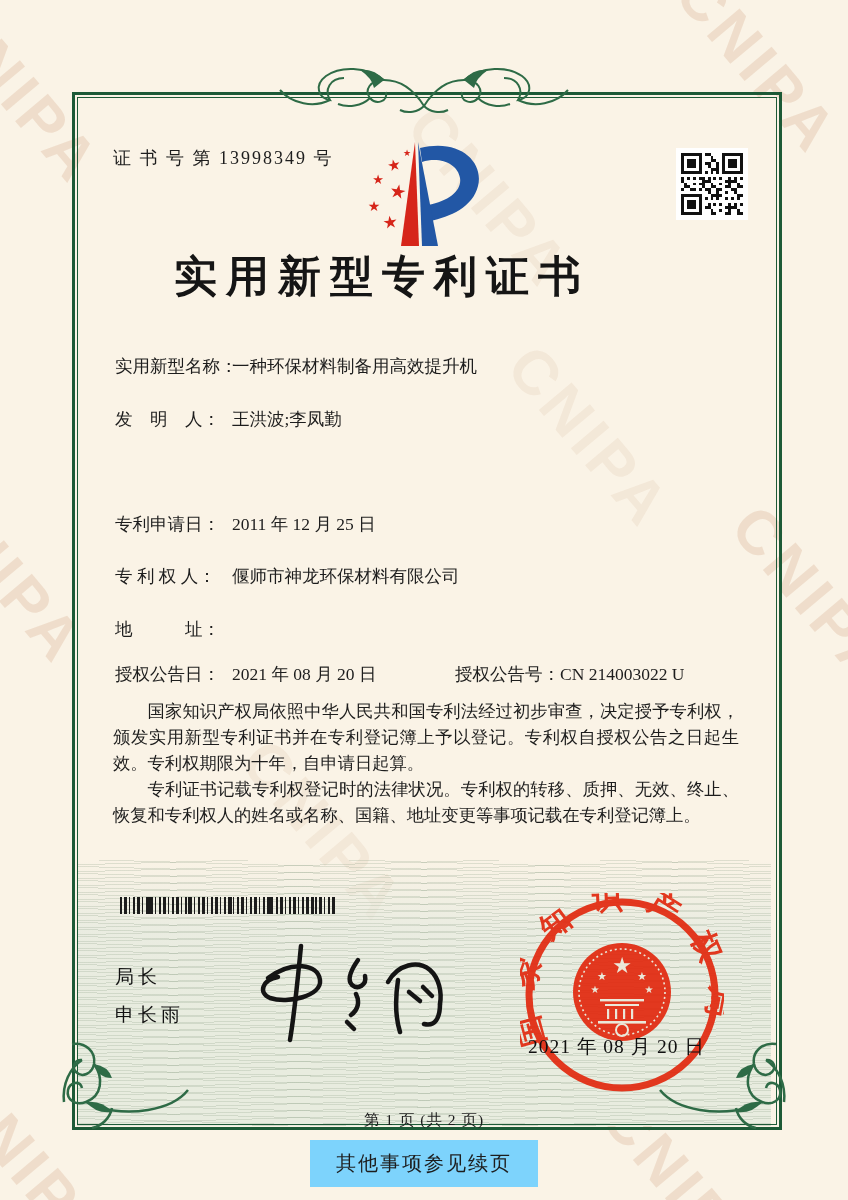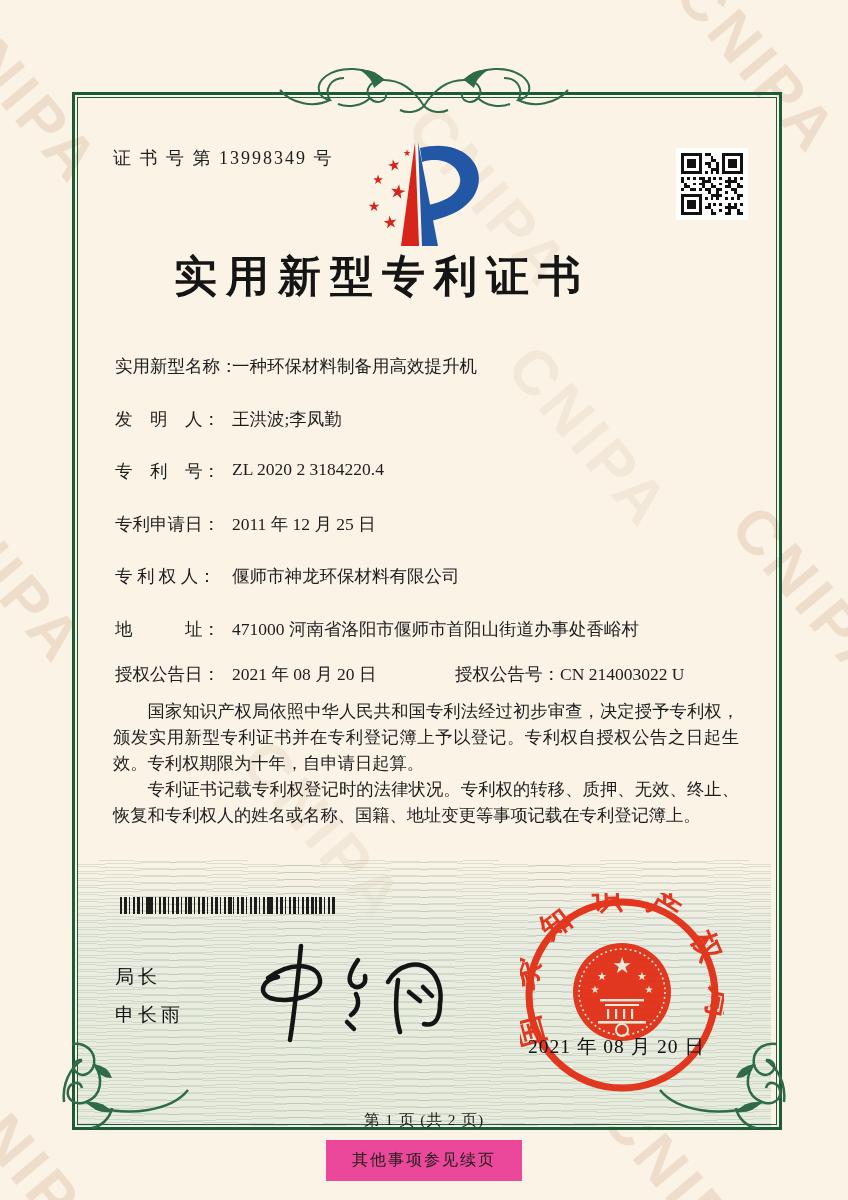--- a/index.html
+++ b/index.html
@@ -53,22 +53,22 @@
       repeating-linear-gradient(90deg,#1c1c1c 0 2px,rgba(0,0,0,0) 2px 4px,#1c1c1c 4px 7px,rgba(0,0,0,0) 7px 9px,#1c1c1c 9px 10px,rgba(0,0,0,0) 10px 13px),
       repeating-linear-gradient(90deg,rgba(0,0,0,0) 0 27px,#1c1c1c 27px 30px,rgba(0,0,0,0) 30px 41px);}
   .signer{position:absolute;left:115px;font-size:19px;letter-spacing:4px;z-index:6;
           font-family:"Liberation Sans","DejaVu Sans",sans-serif;color:#111;}
   .signature{position:absolute;left:246px;top:940px;z-index:6;}
   .seal{position:absolute;left:520px;top:893px;z-index:6;}
   .seal-date{position:absolute;left:528px;top:1033px;font-size:19.5px;letter-spacing:1px;
              color:#101010;z-index:7;white-space:nowrap;}
   .page-info{position:absolute;left:0;top:1094px;width:848px;text-align:center;
              font-size:15.5px;letter-spacing:1px;z-index:6;margin-top:16px;}
-  .note{position:absolute;left:50%;transform:translateX(-50%);top:1140px;background:#ec4899;
-        padding:10px 26px;font-size:16px;letter-spacing:2px;z-index:6;white-space:nowrap;}
+  .note{position:absolute;left:50%;transform:translateX(-50%);top:1140px;background:#7dd3fc;
+        padding:10px 26px;font-size:20px;letter-spacing:2px;z-index:6;white-space:nowrap;}
 </style>
 </head>
 <body>
 
 <div class="page">
 
   <span class="wm" style="left:-22px;top:-12px;">CNIPA</span>
   <span class="wm faint" style="left:448px;top:92px;">CNIPA</span>
   <span class="wm" style="left:716px;top:-42px;">CNIPA</span>
   <span class="wm faint" style="left:548px;top:332px;">CNIPA</span>
@@ -581,35 +581,30 @@
   <div class="title">实用新型专利证书</div>
 
   <div class="row" style="top:407px">
     <span class="lbl">发　明　人：</span>
     <span class="val">王洪波;李凤勤</span>
   </div>
   <div class="row" style="top:354px">
     <span class="lbl">实用新型名称：</span>
     <span class="val">一种环保材料制备用高效提升机</span>
   </div>
-  <div class="row" style="top:459px">
-    <span class="lbl">专　利　号：</span>
-    <span class="val">ZL 2020 2 3184220.4</span>
-  </div>
   <div class="row" style="top:512px">
     <span class="lbl">专利申请日：</span>
     <span class="val">2011 年 12 月 25 日</span>
   </div>
   <div class="row" style="top:564px">
     <span class="lbl">专 利 权 人：</span>
     <span class="val">偃师市神龙环保材料有限公司</span>
   </div>
   <div class="row" style="top:617px">
     <span class="lbl">地　　　址：</span>
-    <span class="val">471000 河南省洛阳市偃师市首阳山街道办事处香峪村</span>
   </div>
 
   <div class="row" style="top:662px">
     <span class="lbl">授权公告日：</span>
     <span class="val">2021 年 08 月 20 日</span>
   </div>
   <div class="grant2" style="top:662px">
     <span>授权公告号：</span><span>CN 214003022 U</span>
   </div>
 

